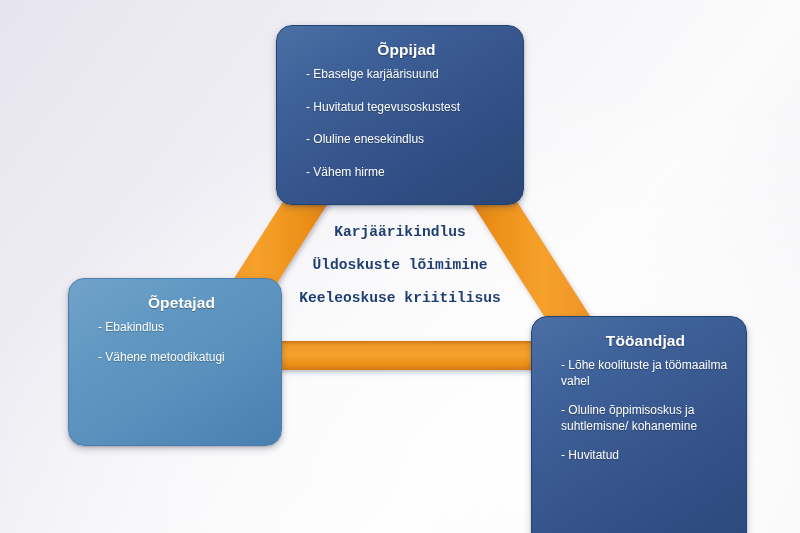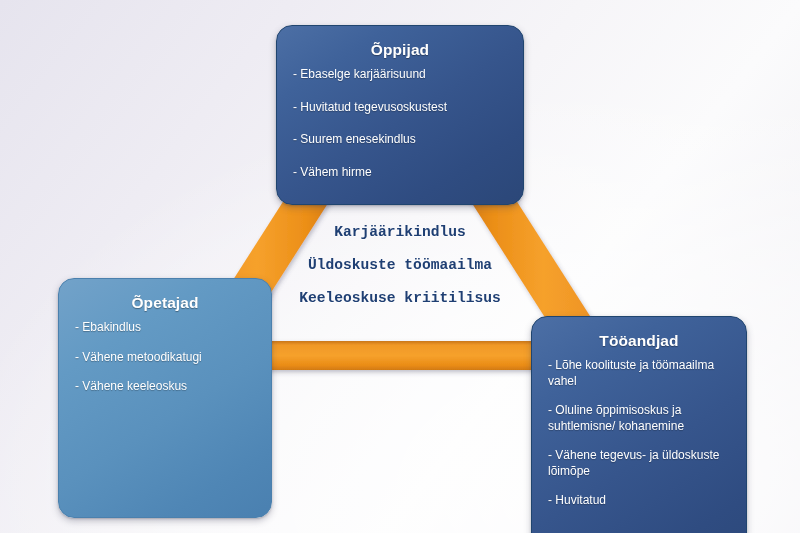--- a/index.html
+++ b/index.html
@@ -31,21 +31,21 @@
     width: 800px;
     height: 533px;
   }
 
   
   .node {
     position: absolute;
     box-sizing: border-box;
     border-radius: 16px;
     color: #ffffff;
-    padding: 10px 16px 12px 16px;
+    padding: 10px 16px 12px 29px;
     box-shadow: 0 3px 7px rgba(60,60,85,0.30), 0 1px 2px rgba(40,40,60,0.22);
   }
 
   .node-dark {
     background: linear-gradient(147deg, #4c6fa5 0%, #3f629a 22%, #36558c 52%, #2f4c81 78%, #2b4778 100%);
     border: 1px solid #20456f;
   }
 
   .node-light {
     background: linear-gradient(147deg, #72a2c9 0%, #639ac4 26%, #5a91bd 56%, #4f86b5 82%, #4a80b0 100%);
@@ -83,24 +83,24 @@
   
   #node-oppijad {
     left: 276px;
     top: 25px;
     width: 248px;
     height: 180px;
   }
   #node-oppijad .node-list li { margin-bottom: 17px; }
 
   #node-opetajad {
-    left: 58px;
+    left: 68px;
     top: 278px;
     width: 214px;
-    height: 240px;
+    height: 168px;
   }
 
   #node-tooandjad {
     left: 531px;
     top: 277px;
     width: 216px;
     height: 272px;
     margin-top: 39px;
   }
 
@@ -168,43 +168,41 @@
     <g filter="url(#barShadow)">
       <rect x="262" y="341" width="284" height="29" fill="url(#orangeHoriz)"></rect>
     </g>
   </svg>
 
   <div class="node node-dark" id="node-oppijad">
     <div class="node-title">Õppijad</div>
     <ul class="node-list">
       <li>- Ebaselge karjäärisuund</li>
       <li>- Huvitatud tegevusoskustest</li>
-      <li class="tight">- Suurem enesekindlus</li>
+      <li class="tight">- Oluline enesekindlus</li>
       <li>- Vähem hirme</li>
     </ul>
   </div>
 
   <div class="node node-light" id="node-opetajad">
     <div class="node-title">Õpetajad</div>
     <ul class="node-list">
       <li>- Ebakindlus</li>
       <li>- Vähene metoodikatugi</li>
-      <li>- Vähene keeleoskus</li>
     </ul>
   </div>
 
   <div class="node node-dark" id="node-tooandjad">
     <div class="node-title">Tööandjad</div>
     <ul class="node-list">
       <li>- Lõhe koolituste ja töömaailma vahel</li>
       <li>- Oluline õppimisoskus ja suhtlemisne/ kohanemine</li>
-      <li>- Vähene tegevus- ja üldoskuste lõimõpe</li>
       <li>- Huvitatud</li>
     </ul>
   </div>
 
   <div id="center-labels">
     <div class="center-line">Karjäärikindlus</div>
-    <div class="center-line">Üldoskuste töömaailma</div>
+    <div class="center-line">Üldoskuste lõimimine</div>
     <div class="center-line">Keeleoskuse kriitilisus</div>
   </div>
 
 </div>
 
 </body></html>

